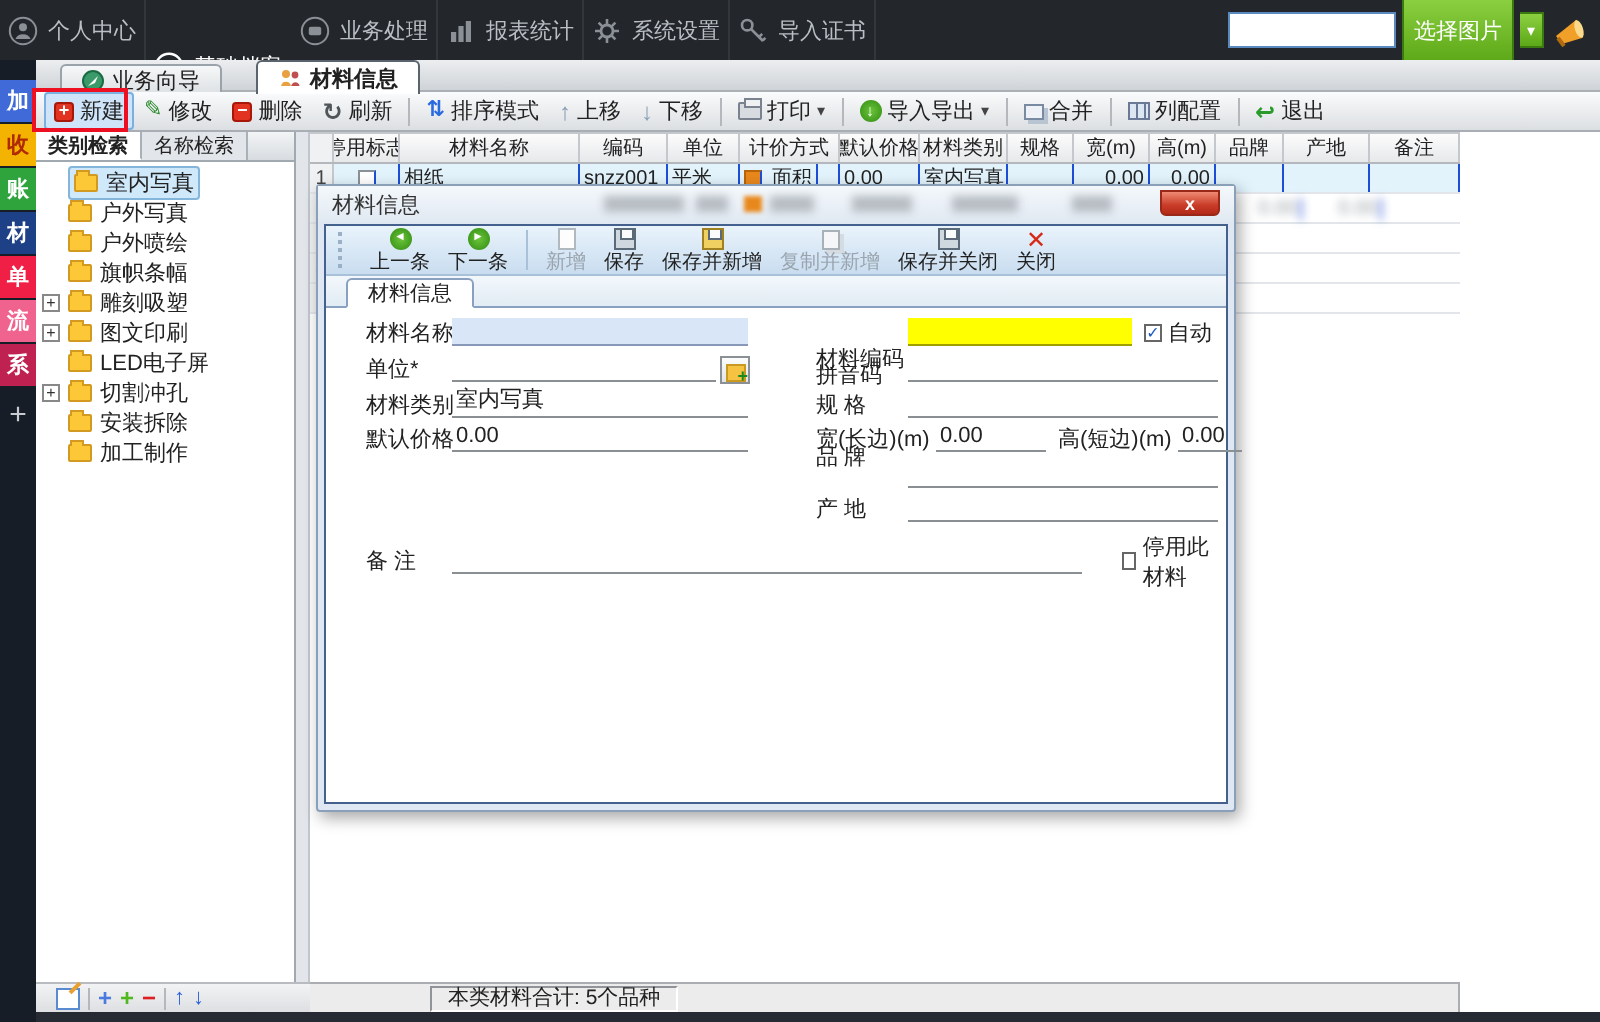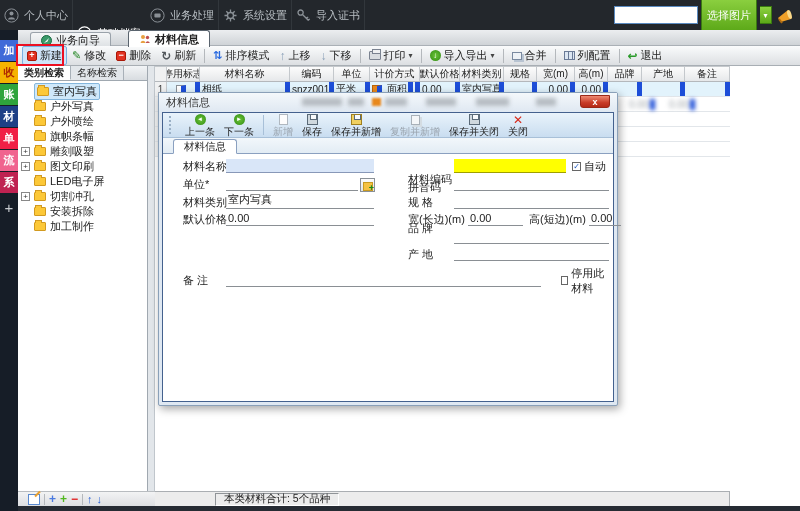--- a/index.html
+++ b/index.html
@@ -59,21 +59,21 @@
   .folder::before { content:""; position:absolute; left:0; top:-3px; width:5px; height:2px; background:#fcc838; border:1px solid #d29a20; border-bottom:none; }
   .tree-item.selected .label-wrap { background:#cfe8fa; border:1px solid #84b6dc; border-radius:2px; padding:0 2px; margin:-1px 0; }
   .label-wrap { display:flex; align-items:center; }
   .splitter { position:absolute; left:148px; top:66px; width:7px; height:425px; background:#e2e6ea; border-right:1px solid #c0c6cc; }
 
   
   .grid { position:absolute; left:155px; top:66px; width:575px; height:425px; background:#fff; }
   .ghead { display:flex; height:16px; background:linear-gradient(#fcfcfc,#e6e8ea); border-top:1px solid #c4c8cc; border-bottom:1px solid #b4b8bc; font-size:10px; }
   .ghead span { border-right:1px solid #c4c8cc; display:flex; align-items:center; justify-content:center; overflow:hidden; white-space:nowrap; }
   .grow { display:flex; height:15px; border-bottom:1px solid #e2e6ea; font-size:10px; position:relative; }
-  .grow span { border-right:5px solid #1d4ed8; display:flex; align-items:center; padding:0 2px; overflow:hidden; white-space:nowrap; }
+  .grow span { border-right:1px solid #1d4ed8; display:flex; align-items:center; padding:0 2px; overflow:hidden; white-space:nowrap; }
   .grow.sel { background:#e2f3fc; }
   .gutter { background:#f0f1f2 !important; border-right:1px solid #c4c8cc !important; justify-content:center; color:#444; }
   .c0{width:12px}.c1{width:33px;justify-content:center}.c2{width:90px}.c3{width:44px}.c4{width:36px}
   .c5{width:50px}.c6{width:40px}.c7{width:44px}.c8{width:33px}.c9{width:38px;justify-content:flex-end}
   .c10{width:33px;justify-content:flex-end}.c11{width:34px}.c12{width:43px}.c13{width:45px}
   .ghead .c9,.ghead .c10{justify-content:center}
   .cb { width:9px; height:9px; border:1px solid #8a9096; background:#fff; display:inline-block; }
   .swatch { width:9px; height:9px; background:#e8881c; border:1px solid #b86408; display:inline-block; margin-right:3px; flex:0 0 auto; }
   .smudge { position:absolute; filter:blur(2px); color:#9aa0a6; font-size:10px; top:2px; }
 
@@ -142,20 +142,28 @@
     </div>
     <div class="nav-item">
       <svg width="15" height="15" viewBox="0 0 15 15">
           <circle cx="7.5" cy="7.5" r="6.6" fill="none" stroke="#8a9096" stroke-width="1"></circle>
           <rect x="4.4" y="5.4" width="6.2" height="4.2" rx="1" fill="#8a9096"></rect>
         </svg>
       <span>业务处理</span>
     </div>
     <div class="nav-item">
       <svg width="15" height="15" viewBox="0 0 15 15">
+          <rect x="2.5" y="8" width="2.6" height="5" fill="#8a9096"></rect>
+          <rect x="6.2" y="5" width="2.6" height="8" fill="#8a9096"></rect>
+          <rect x="9.9" y="2.5" width="2.6" height="10.5" fill="#8a9096"></rect>
+        </svg>
+      <span>报表统计</span>
+    </div>
+    <div class="nav-item">
+      <svg width="15" height="15" viewBox="0 0 15 15">
           <circle cx="7.5" cy="7.5" r="3" fill="none" stroke="#8a9096" stroke-width="1.4"></circle>
           <path d="M7.5 1.5v3M7.5 10.5v3M1.5 7.5h3M10.5 7.5h3M3.3 3.3l2 2M9.7 9.7l2 2M11.7 3.3l-2 2M5.3 9.7l-2 2" stroke="#8a9096" stroke-width="1.3"></path>
         </svg>
       <span>系统设置</span>
     </div>
     <div class="nav-item">
       <svg width="15" height="15" viewBox="0 0 15 15">
           <circle cx="4.6" cy="4.6" r="2.6" fill="none" stroke="#8a9096" stroke-width="1.3"></circle>
           <path d="M6.5 6.5l6 6M10.5 10.5l1.6-1.6M12.3 12.3l1.4-1.4" stroke="#8a9096" stroke-width="1.3"></path>
         </svg>

